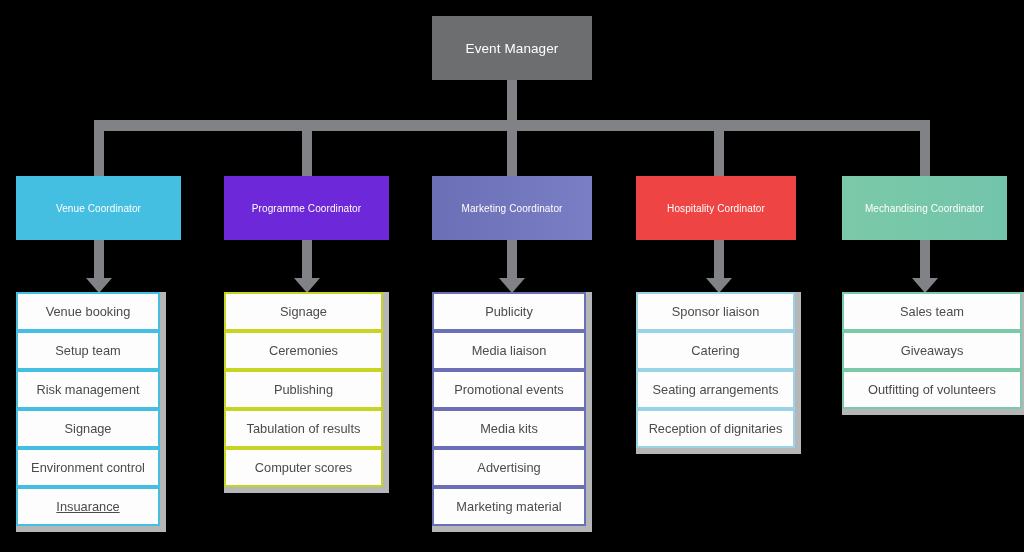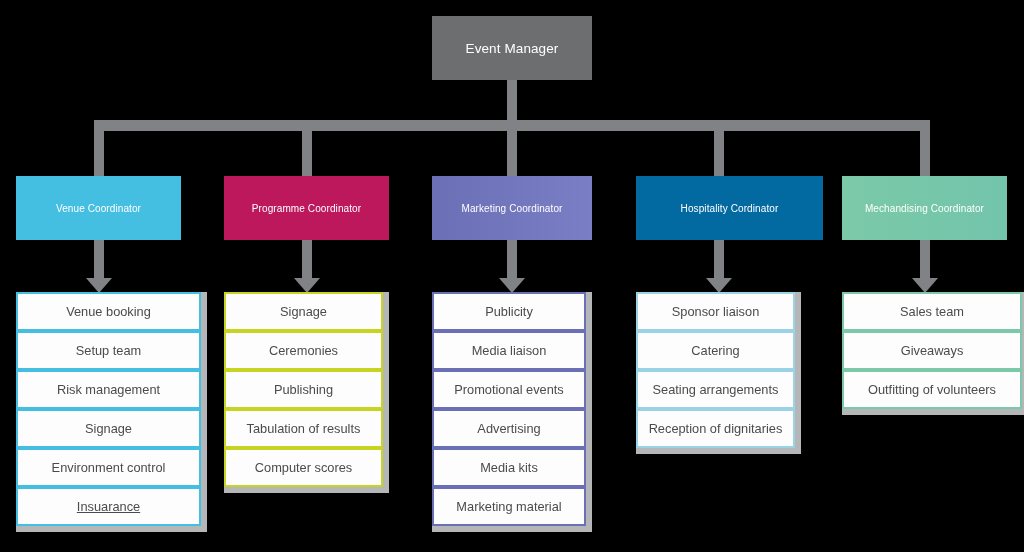--- a/index.html
+++ b/index.html
@@ -122,21 +122,21 @@
       <div class="arrow-stem" style="left: 713.5px; top: 240px; height: 38px;"></div>
       <div class="arrow-head" style="left: 705.5px; top: 278px;"></div>
       <div class="conn conn-v" style="left: 919.5px; top: 131px; height: 45px;"></div>
       <div class="arrow-stem" style="left: 919.5px; top: 240px; height: 38px;"></div>
       <div class="arrow-head" style="left: 911.5px; top: 278px;"></div>
     </div>
   <div id="branches">
       <div class="coord" style="left: 16px; width: 165px; background: rgb(68, 191, 226);">
         <span>Venue Coordinator</span>
       </div>
-      <div class="stack" style="left: 16px; width: 191px;">
+      <div class="stack" style="left: 16px; width: 150px;">
         <div class="stack-inner">
           <div class="task" style="border-color: rgb(68, 191, 226);">
             <span>Venue booking</span>
           </div>
           <div class="task" style="border-color: rgb(68, 191, 226);">
             <span>Setup team</span>
           </div>
           <div class="task" style="border-color: rgb(68, 191, 226);">
             <span>Risk management</span>
           </div>
@@ -144,21 +144,21 @@
             <span>Signage</span>
           </div>
           <div class="task" style="border-color: rgb(68, 191, 226);">
             <span>Environment control</span>
           </div>
           <div class="task" style="border-color: rgb(68, 191, 226); text-decoration: underline;">
             <span>Insuarance</span>
           </div>
         </div>
       </div>
-      <div class="coord" style="left: 224px; width: 165px; background: #be185d;">
+      <div class="coord" style="left: 224px; width: 165px; background: #6d28d9;">
         <span>Programme Coordinator</span>
       </div>
       <div class="stack" style="left: 224px; width: 165px;">
         <div class="stack-inner">
           <div class="task" style="border-color: rgb(200, 212, 34);">
             <span>Signage</span>
           </div>
           <div class="task" style="border-color: rgb(200, 212, 34);">
             <span>Ceremonies</span>
           </div>
@@ -181,31 +181,31 @@
           <div class="task" style="border-color: rgb(107, 111, 181);">
             <span>Publicity</span>
           </div>
           <div class="task" style="border-color: rgb(107, 111, 181);">
             <span>Media liaison</span>
           </div>
           <div class="task" style="border-color: rgb(107, 111, 181);">
             <span>Promotional events</span>
           </div>
           <div class="task" style="border-color: rgb(107, 111, 181);">
+            <span>Media kits</span>
+          </div>
+          <div class="task" style="border-color: rgb(107, 111, 181);">
             <span>Advertising</span>
           </div>
           <div class="task" style="border-color: rgb(107, 111, 181);">
-            <span>Media kits</span>
-          </div>
-          <div class="task" style="border-color: rgb(107, 111, 181);">
             <span>Marketing material</span>
           </div>
         </div>
       </div>
-      <div class="coord" style="left: 636px; width: 187px; background: #0369a1;">
+      <div class="coord" style="left: 636px; width: 160px; background: #ef4444;">
         <span>Hospitality Cordinator</span>
       </div>
       <div class="stack" style="left: 636px; width: 165px;">
         <div class="stack-inner">
           <div class="task" style="border-color: rgb(154, 210, 230);">
             <span>Sponsor liaison</span>
           </div>
           <div class="task" style="border-color: rgb(154, 210, 230);">
             <span>Catering</span>
           </div>

